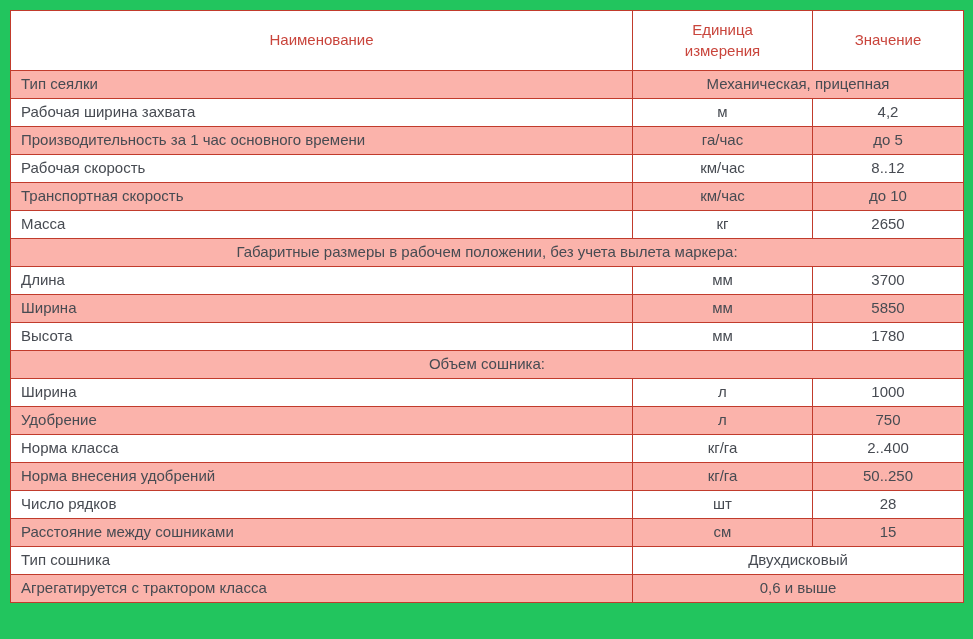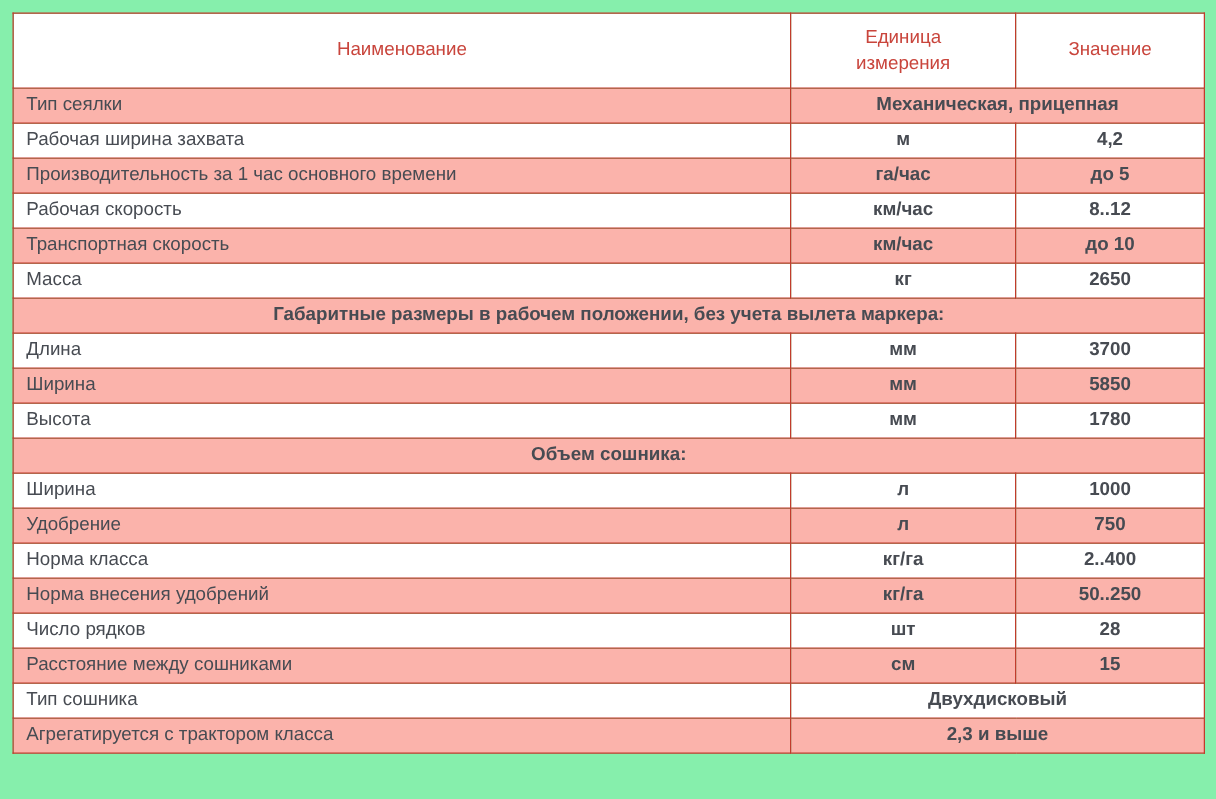--- a/index.html
+++ b/index.html
@@ -5,21 +5,21 @@
   html, body {
     margin: 0;
     padding: 0;
     background: #ffffff;
     font-family: "Liberation Sans", "DejaVu Sans", sans-serif;
   }
   .page {
     width: 973px;
     height: 639px;
     position: relative;
-    background: #86efac;
+    background: #22c55e;
   }
   table.spec {
     position: absolute;
     left: 10px;
     top: 10px;
     width: 953px;
     border-collapse: collapse;
     table-layout: fixed;
     font-size: 15px;
     color: #474b52;
@@ -50,21 +50,20 @@
     line-height: 1.1;
     margin-left: 11px;
   }
   table.spec tbody td.name {
     text-align: left;
     padding: 2px 8px 2px 10px;
   }
   table.spec tbody td.center {
     text-align: center;
     padding: 2px 6px;
-    font-weight: bold;
   }
   
   table.spec tbody tr:nth-child(odd) td {
     background: #fbb3ab;
   }
   table.spec tbody tr:nth-child(even) td {
     background: #ffffff;
   }
 </style>
 </head>
@@ -165,17 +164,17 @@
           <td class="name">Расстояние между сошниками</td>
           <td class="center">см</td>
           <td class="center">15</td>
         </tr>
         <tr>
           <td class="name">Тип сошника</td>
           <td colspan="2" class="center">Двухдисковый</td>
         </tr>
         <tr>
           <td class="name">Агрегатируется с трактором класса</td>
-          <td colspan="2" class="center">2,3 и выше</td>
+          <td colspan="2" class="center">0,6 и выше</td>
         </tr>
       </tbody>
   </table>
 </div>
 
 </body></html>

